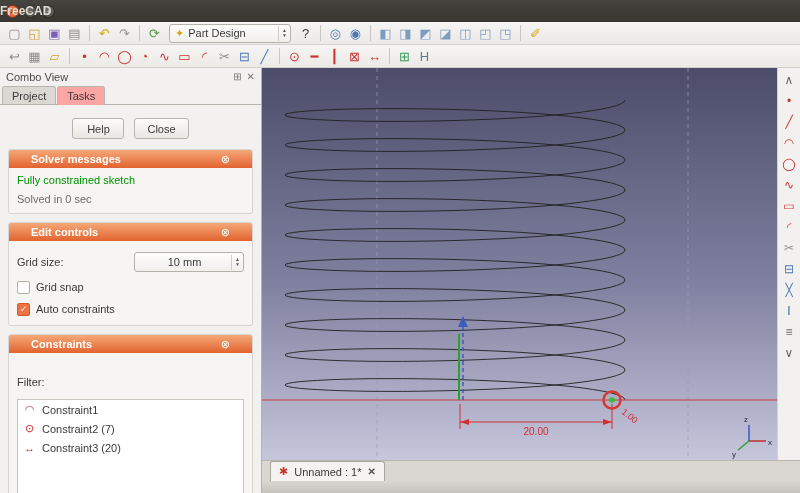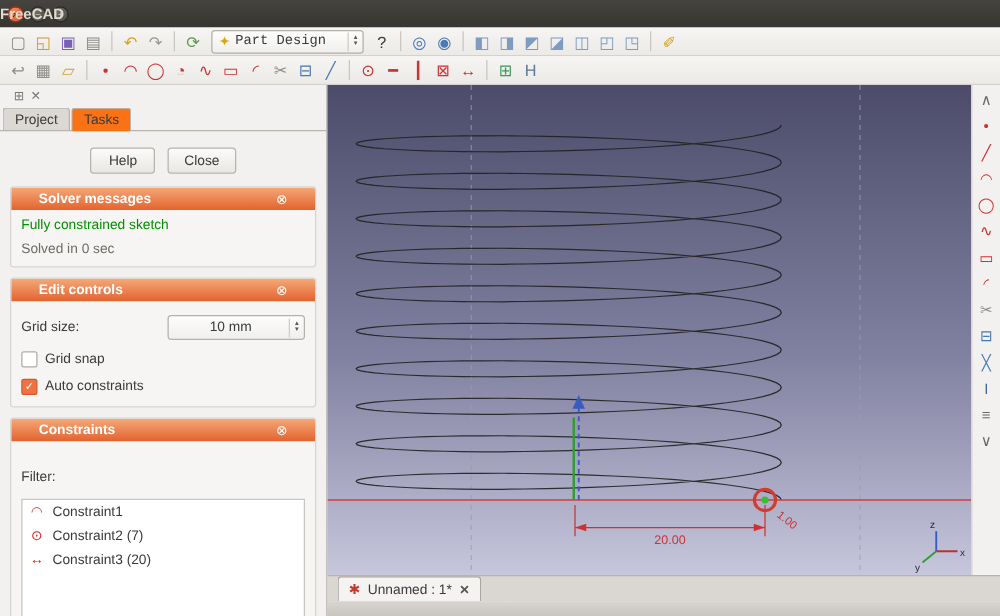--- a/index.html
+++ b/index.html
@@ -16,31 +16,31 @@
 
   
   .toolbar { position:absolute; left:0; right:0; height:23px; background:linear-gradient(#f6f5f3,#eceae7); border-bottom:1px solid #d5d1cb; display:flex; align-items:center; padding-left:5px; }
   #toolbar1 { top:22px; }
   #toolbar2 { top:45px; }
   .tbgroup { display:flex; align-items:center; gap:1px; }
   .tbicon { display:inline-flex; align-items:center; justify-content:center; width:19px; height:19px; font-size:13px; line-height:1; border-radius:3px; cursor:default; }
   .tbsep { width:1px; height:16px; background:#c9c5bf; margin:0 4px; }
   #workbench-combo { display:flex; align-items:center; height:19px; min-width:122px; background:linear-gradient(#fdfdfc,#f0efec); border:1px solid #b5b1ab; border-radius:3px; margin:0 5px; padding:0 3px 0 5px; font-size:11px; gap:4px; }
   #workbench-combo .wb-icon { color:#d6a516; font-size:11px; }
-  #workbench-combo .wb-label { flex:1;font-family:Liberation Mono, monospace; }
+  #workbench-combo .wb-label { flex:1; }
   .spin { display:flex; flex-direction:column; align-items:center; justify-content:center; font-size:5px; line-height:5px; color:#5a5853; border-left:1px solid #d0ccc6; padding-left:3px; margin-left:3px; height:15px; }
 
   
   #combo { position:absolute; top:68px; left:0; width:262px; bottom:0; background:#f2f1f0; border-right:1px solid #b5b1ab; }
   #cv-header { height:17px; display:flex; align-items:center; padding:0 6px; font-size:11px; color:#4a4a4a; }
   #cv-header .cv-title { flex:1; }
   #cv-header .hicon { font-size:10px; color:#7a7873; margin-left:5px; cursor:default; }
   #cv-tabs { display:flex; padding-left:2px; border-bottom:1px solid #b8b4ae; height:20px; align-items:flex-end; }
   .cv-tab { font-size:11px; padding:3px 9px 2px; border:1px solid #b8b4ae; border-bottom:none; border-radius:3px 3px 0 0; background:#dcd8d4; margin-right:1px; cursor:default; }
-  .cv-tab.active { background:#f97316; position:relative; top:1px; padding-bottom:3px;margin-top:26px; }
+  .cv-tab.active { background:#fca5a5; position:relative; top:1px; padding-bottom:3px;margin-top:26px; }
   #cv-buttons { display:flex; justify-content:center; gap:10px; margin:13px 0 10px; }
   .btn { min-width:52px; height:21px; padding:0 12px; font-size:11px; color:#3a3a3a; background:linear-gradient(#fbfbfa,#e9e7e3); border:1px solid #b7b3ad; border-radius:3px; display:flex; align-items:center; justify-content:center; cursor:default; }
   .section { margin:8px 8px 0; border:1px solid #d8d4cf; border-radius:3px; background:#f6f5f3; overflow:hidden; }
   .sec-header { height:18px; display:flex; align-items:center; padding:0 22px; background:linear-gradient(#f5a878,#e2632f); color:#fff; font-weight:bold; font-size:11px; }
   .sec-header .sec-title { flex:1; }
   .sec-header .sec-close { font-weight:normal; font-size:11px; color:#fff; cursor:default; }
   .sec-body { padding:6px 8px 8px; font-size:11px; }
   #solver-status { color:#009000; }
   #solver-time { color:#6e6c67; margin-top:7px; }
   .ctl-row { display:flex; align-items:center; margin-top:4px; min-height:22px;text-align:center; }
@@ -144,20 +144,21 @@
         <span class="tbicon" style="color: rgb(204, 51, 51);">⊠</span>
         <span class="tbicon" style="color: rgb(204, 51, 51);">↔</span>
         <span class="tbsep"></span>
         <span class="tbicon" style="color: rgb(58, 154, 90);">⊞</span>
         <span class="tbicon" style="color: rgb(90, 122, 154);">H</span>
       </span>
   </div>
 
   <div id="combo">
     <div id="cv-header">
+      <span class="cv-title">Combo View</span>
       <span class="hicon">⊞</span>
       <span class="hicon">✕</span>
     </div>
     <div id="cv-tabs">
       <span class="cv-tab">Project</span>
       <span class="cv-tab active">Tasks</span>
     </div>
 
     <div id="cv-buttons">
       <span class="btn">Help</span>

